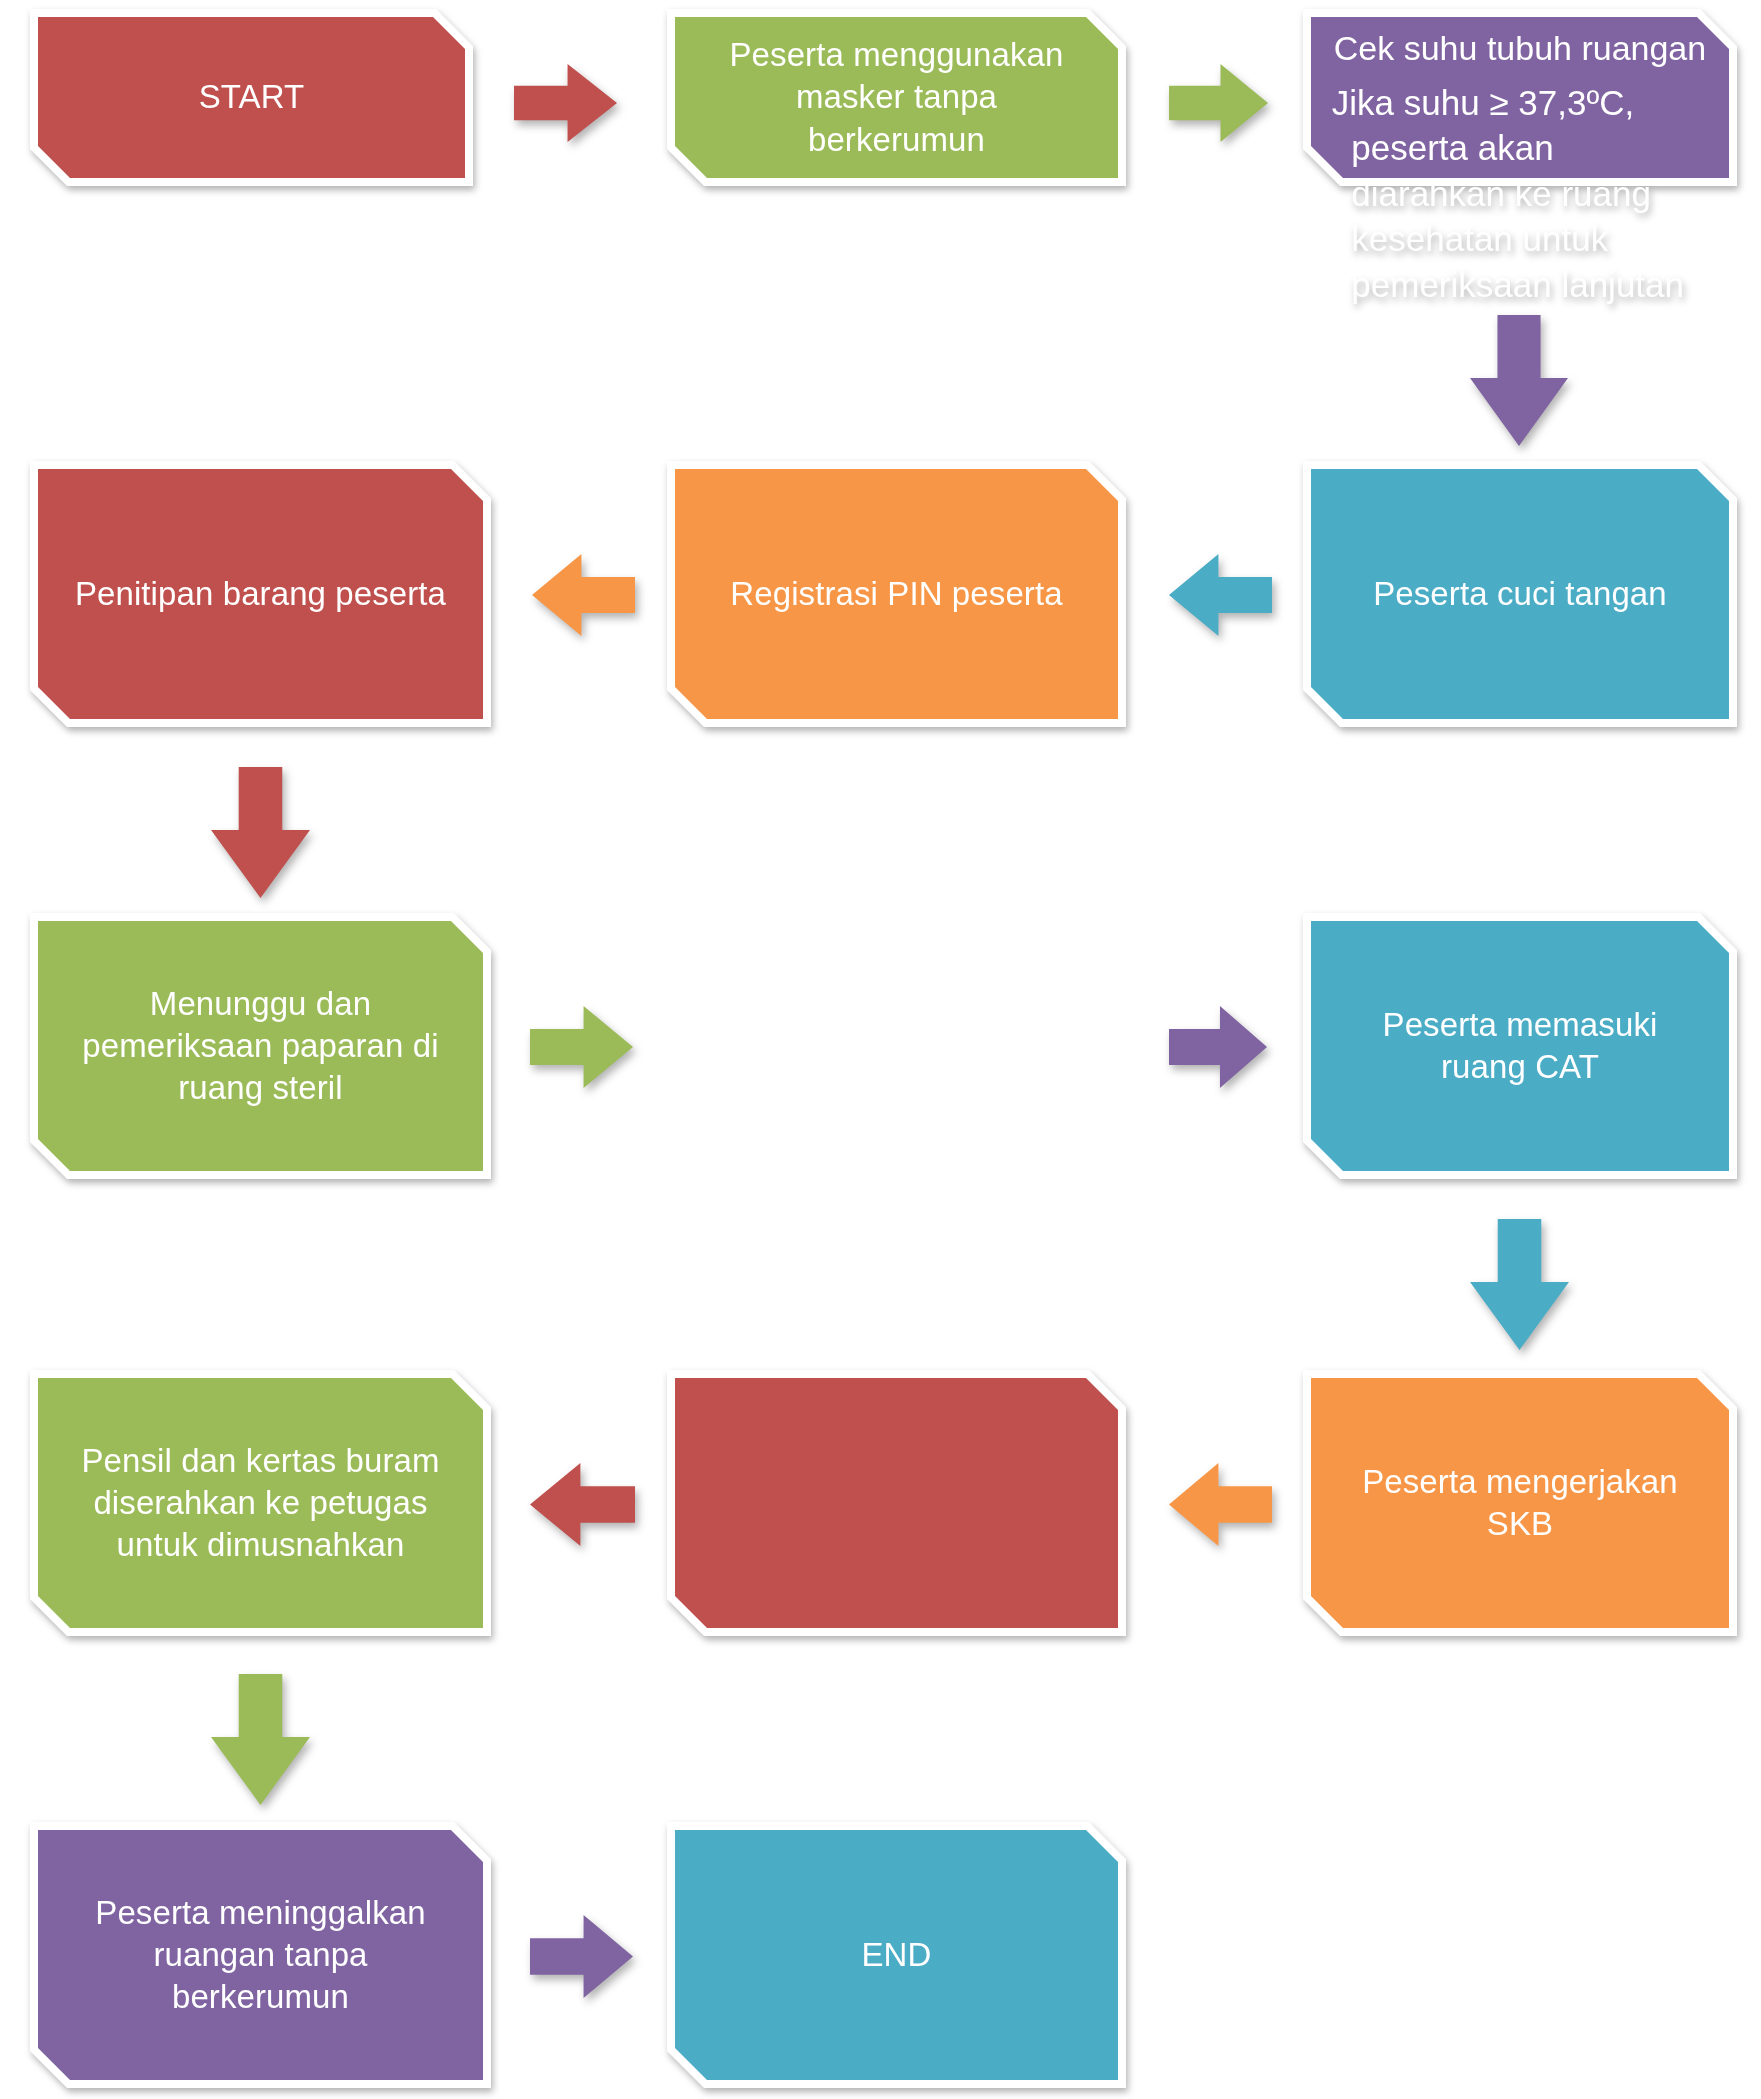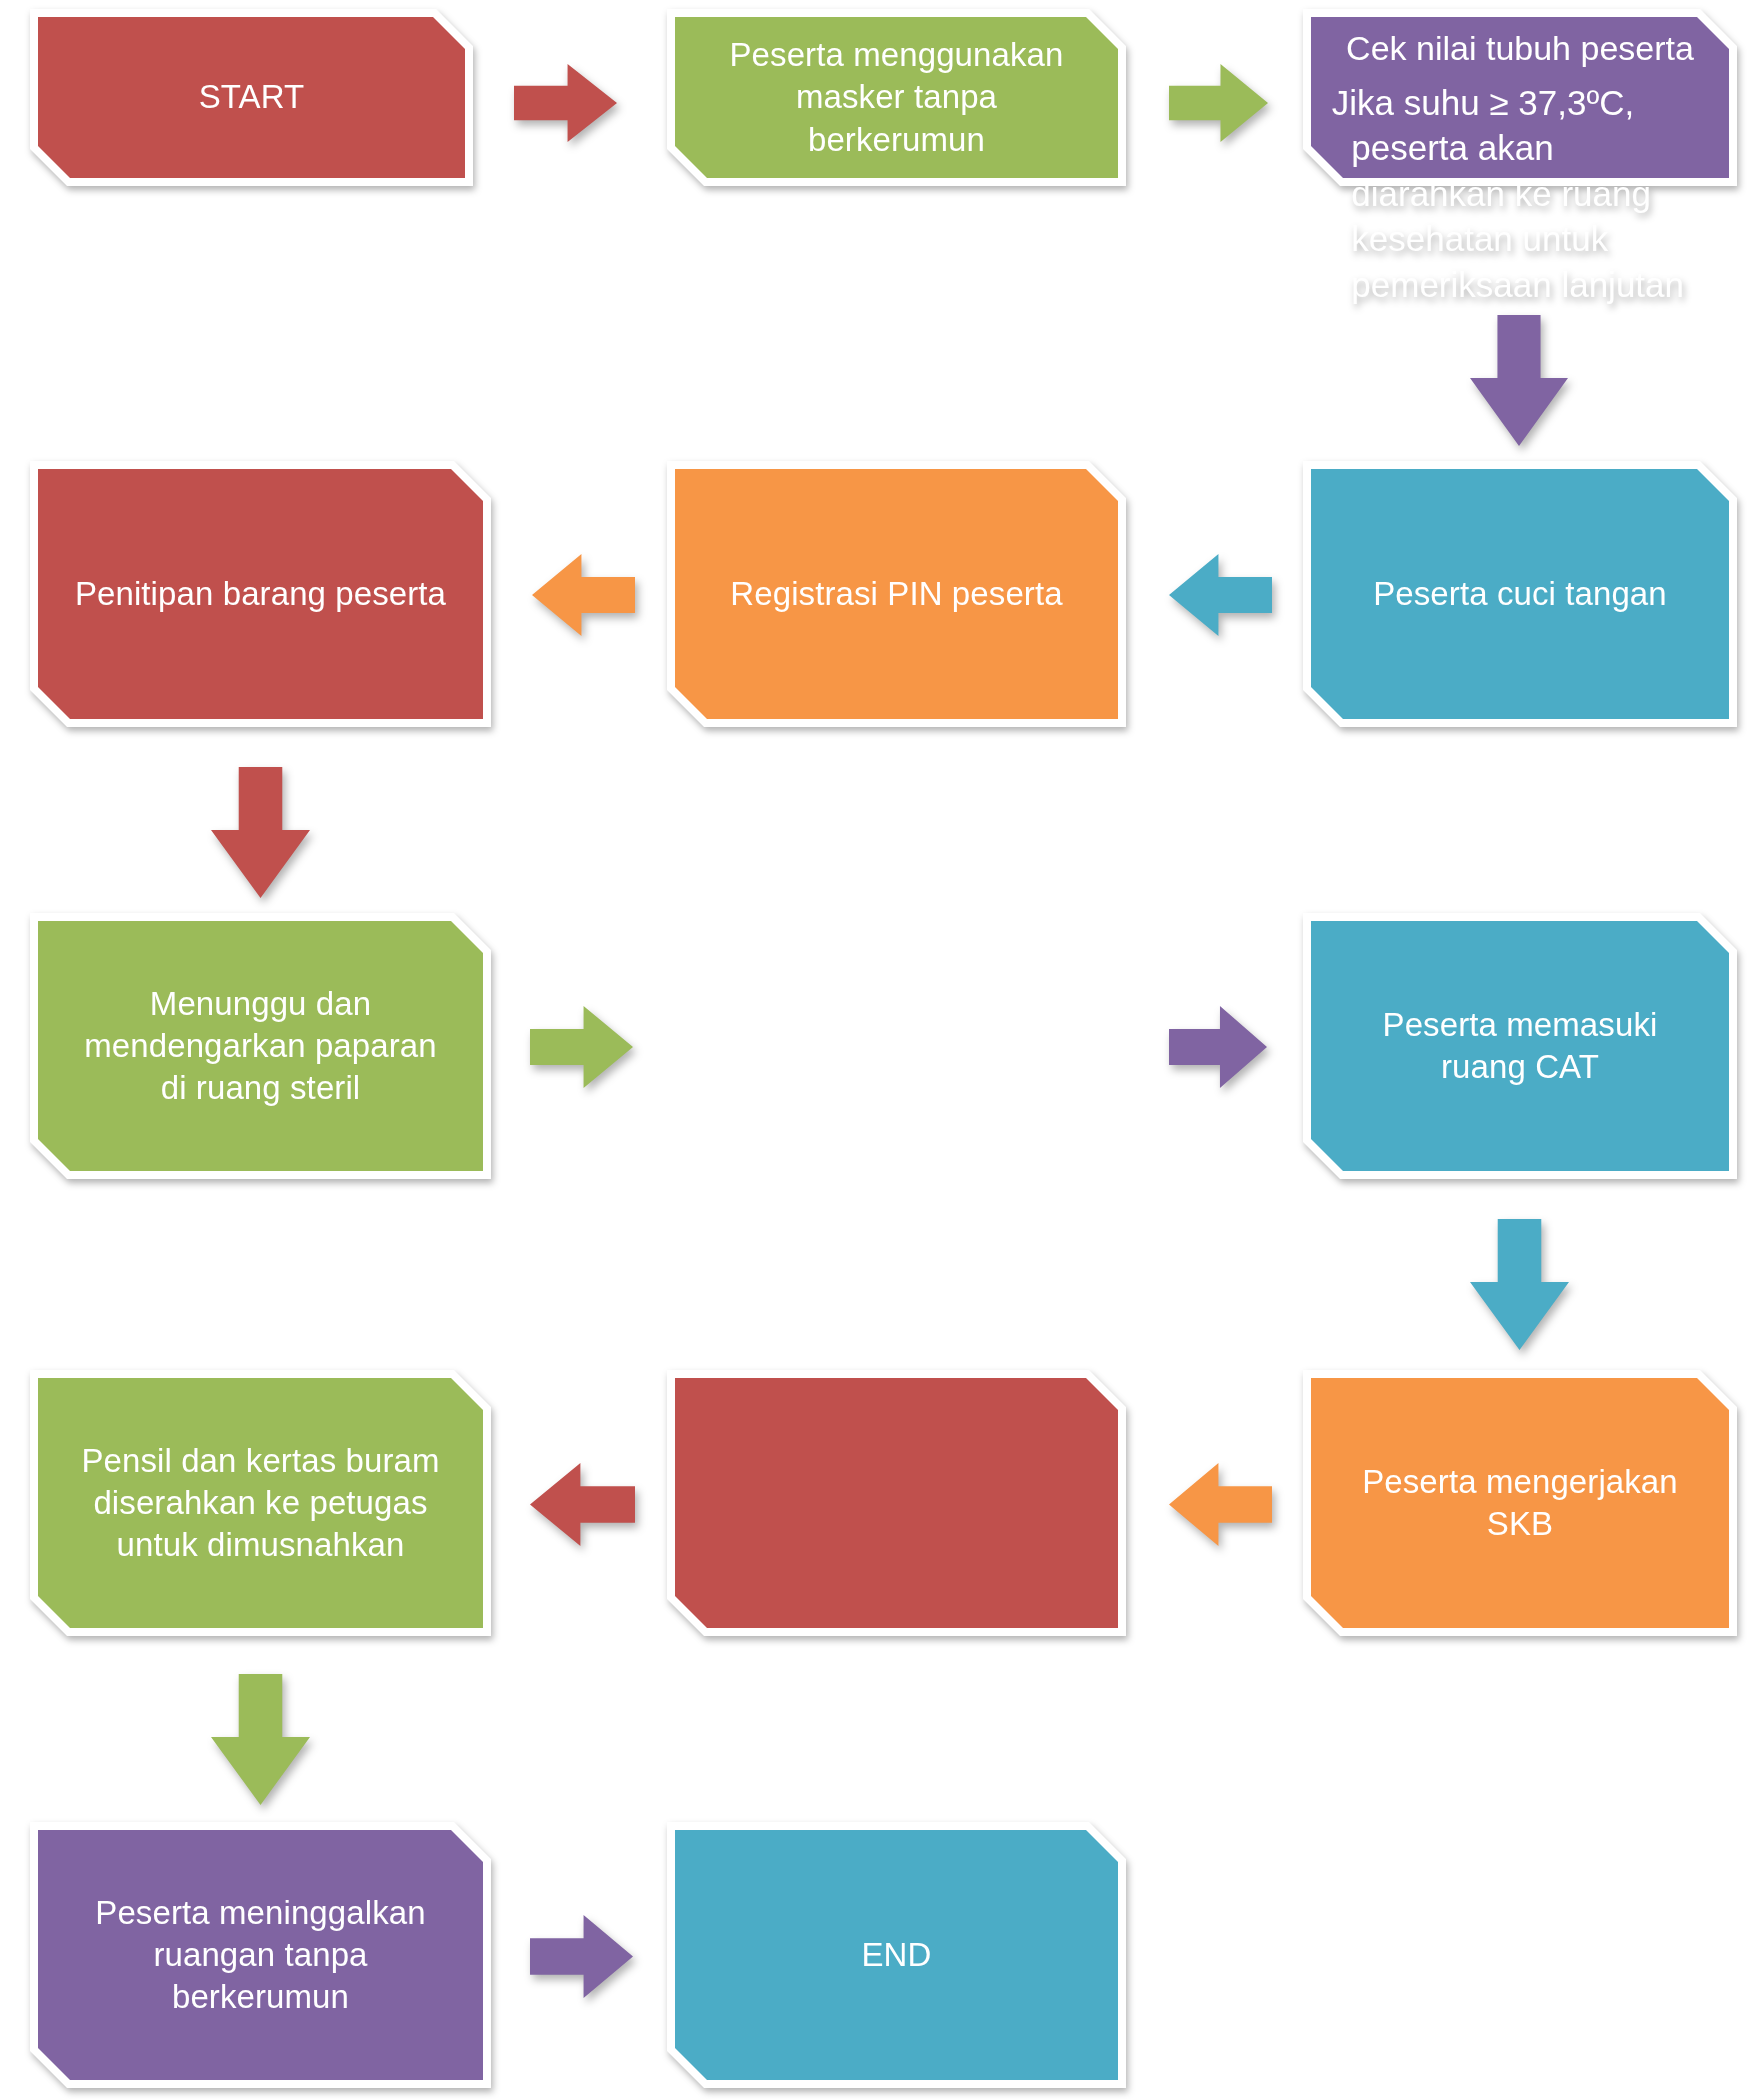--- a/index.html
+++ b/index.html
@@ -123,21 +123,21 @@
     <div class="label">Peserta menggunakan masker tanpa berkerumun</div>
   </div>
 
   <div class="arrow right" style="left:1169px; top:64px; width:99px; height:78px;">
     <div class="body c-green"></div>
   </div>
 
   <div class="node topalign" style="left:1303px; top:8.9px; width:434px; height:177px;">
     <div class="rim"></div>
     <div class="face c-purple"></div>
-    <div class="heading">Cek nilai tubuh peserta</div>
+    <div class="heading">Cek suhu tubuh ruangan</div>
     <div class="bullet">Jika suhu ≥ 37,3ºC, peserta akan diarahkan ke ruang kesehatan untuk pemeriksaan lanjutan</div>
   </div>
 
   <div class="arrow down" style="left:1470px; top:315px; width:98px; height:131px;">
     <div class="body c-purple"></div>
   </div>
 
   <div class="node" style="left:30px; top:461px; width:461px; height:266px;">
     <div class="rim"></div>
     <div class="face c-red"></div>
@@ -164,21 +164,21 @@
     <div class="label">Peserta cuci tangan</div>
   </div>
 
   <div class="arrow down" style="left:211px; top:767px; width:99px; height:131px;">
     <div class="body c-red"></div>
   </div>
 
   <div class="node" style="left:30px; top:913px; width:461px; height:266px;">
     <div class="rim"></div>
     <div class="face c-green"></div>
-    <div class="label">Menunggu dan mendengarkan paparan di ruang steril</div>
+    <div class="label">Menunggu dan pemeriksaan paparan di ruang steril</div>
   </div>
 
   <div class="arrow right" style="left:530px; top:1006px; width:103px; height:82px;">
     <div class="body c-green"></div>
   </div>
 
 
   <div class="arrow right" style="left:1169px; top:1006px; width:98px; height:82px;">
     <div class="body c-purple"></div>
   </div>

